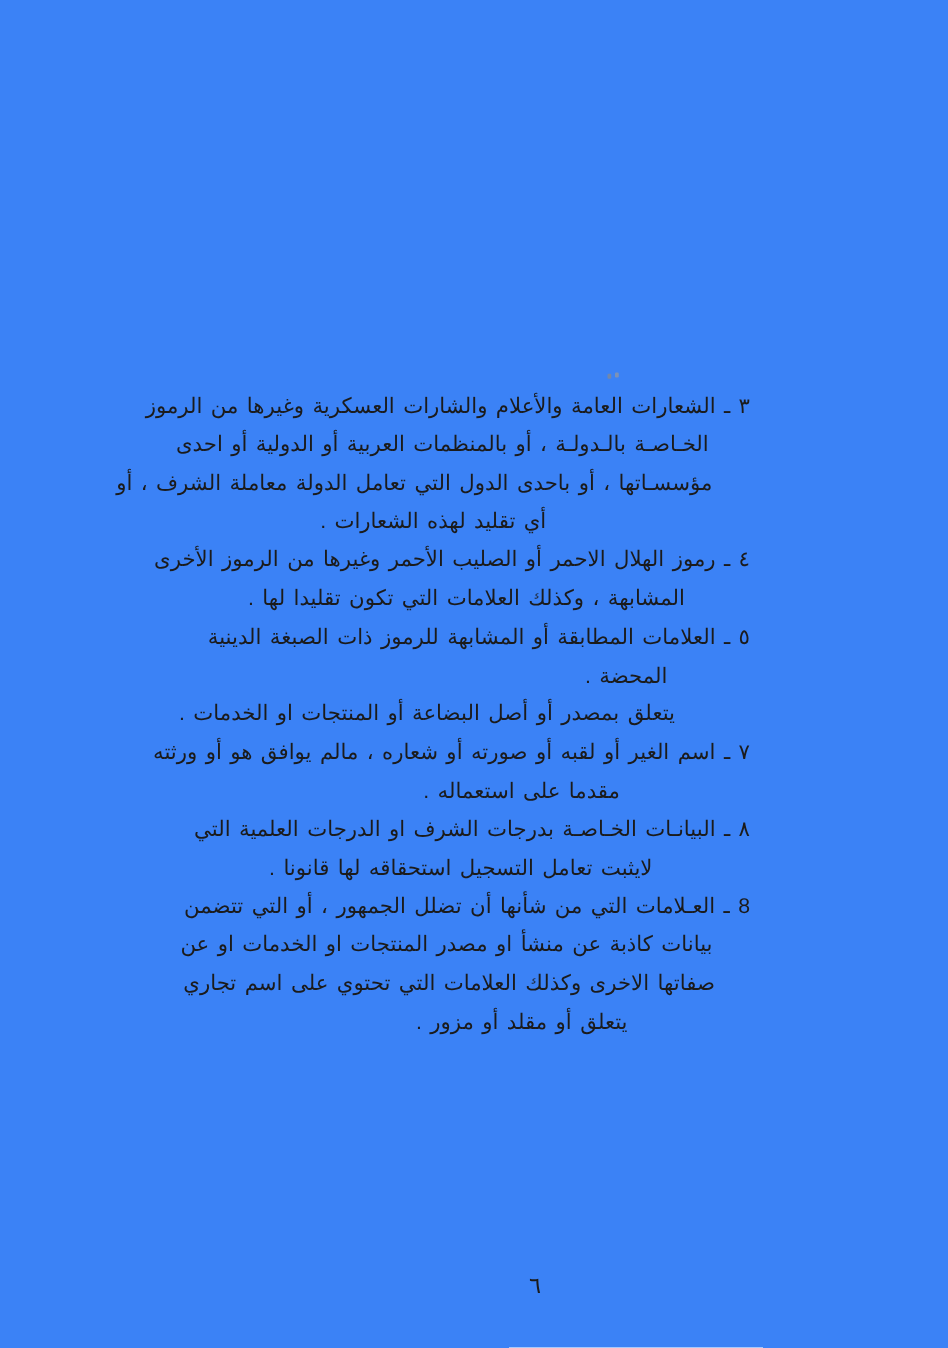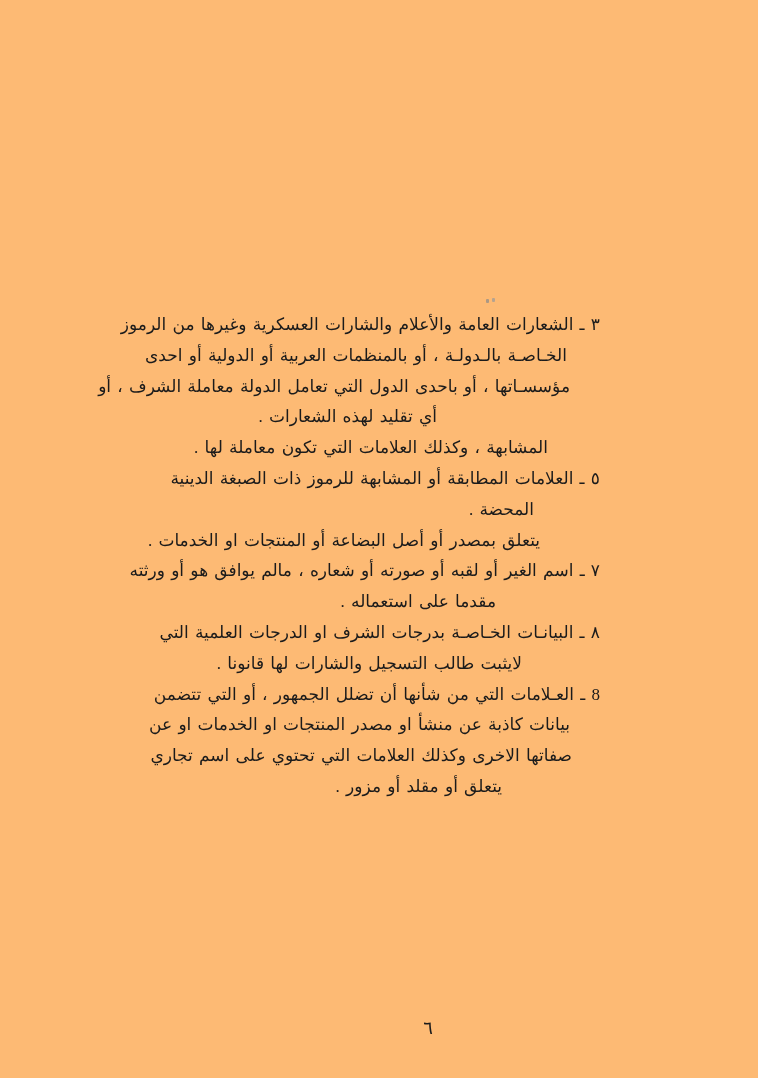--- a/index.html
+++ b/index.html
@@ -4,23 +4,23 @@
 <style>
   html, body {
     margin: 0;
     padding: 0;
     background: #ffffff;
   }
   .page {
     position: relative;
     width: 758px;
     height: 1078px;
-    background: #fdba74;
+    background: #3b82f6;
     overflow: hidden;
-    font-family: Liberation Serif, serif;
+    font-family: Liberation Sans, sans-serif;
   }
   .textblock {
     position: absolute;
     top: 310px;
     left: 164px;
     width: 436px;
     direction: rtl;
     color: #1b1b1b;
     font-size: 17px;
     line-height: 30.8px;
@@ -60,32 +60,33 @@
 <div class="page">
 
   <div class="speck"></div>
 
   <div class="textblock">
     <div class="line" style="padding-right:0px">٣ ـ الشعارات العامة والأعلام والشارات العسكرية وغيرها من الرموز</div>
     <div class="line" style="padding-right:33px">الخـاصـة بالـدولـة ، أو بالمنظمات العربية أو الدولية أو احدى</div>
     <div class="line" style="padding-right:30px">مؤسسـاتها ، أو باحدى الدول التي تعامل الدولة معاملة الشرف ، أو</div>
     <div class="line" style="padding-right:163px">أي تقليد لهذه الشعارات .</div>
 
-    <div class="line" style="padding-right:52px">المشابهة ، وكذلك العلامات التي تكون معاملة لها .</div>
+    <div class="line" style="padding-right:0px">٤ ـ رموز الهلال الاحمر أو الصليب الأحمر وغيرها من الرموز الأخرى</div>
+    <div class="line" style="padding-right:52px">المشابهة ، وكذلك العلامات التي تكون تقليدا لها .</div>
 
     <div class="line" style="padding-right:0px">٥ ـ العلامات المطابقة أو المشابهة للرموز ذات الصبغة الدينية</div>
     <div class="line" style="padding-right:66px">المحضة .</div>
 
     <div class="line" style="padding-right:60px">يتعلق بمصدر أو أصل البضاعة أو المنتجات او الخدمات .</div>
 
     <div class="line" style="padding-right:0px">٧ ـ اسم الغير أو لقبه أو صورته أو شعاره ، مالم يوافق هو أو ورثته</div>
     <div class="line" style="padding-right:104px">مقدما على استعماله .</div>
 
     <div class="line" style="padding-right:0px">٨ ـ البيانـات الخـاصـة بدرجات الشرف او الدرجات العلمية التي</div>
-    <div class="line" style="padding-right:78px">لايثبت طالب التسجيل والشارات لها قانونا .</div>
+    <div class="line" style="padding-right:78px">لايثبت تعامل التسجيل استحقاقه لها قانونا .</div>
 
     <div class="line" style="padding-right:0px">8 ـ العـلامات التي من شأنها أن تضلل الجمهور ، أو التي تتضمن</div>
     <div class="line" style="padding-right:30px">بيانات كاذبة عن منشأ او مصدر المنتجات او الخدمات او عن</div>
     <div class="line" style="padding-right:28px">صفاتها الاخرى وكذلك العلامات التي تحتوي على اسم تجاري</div>
     <div class="line" style="padding-right:98px">يتعلق أو مقلد أو مزور .</div>
   </div>
 
   <div class="pagenum">٦</div>
 
 </div>

